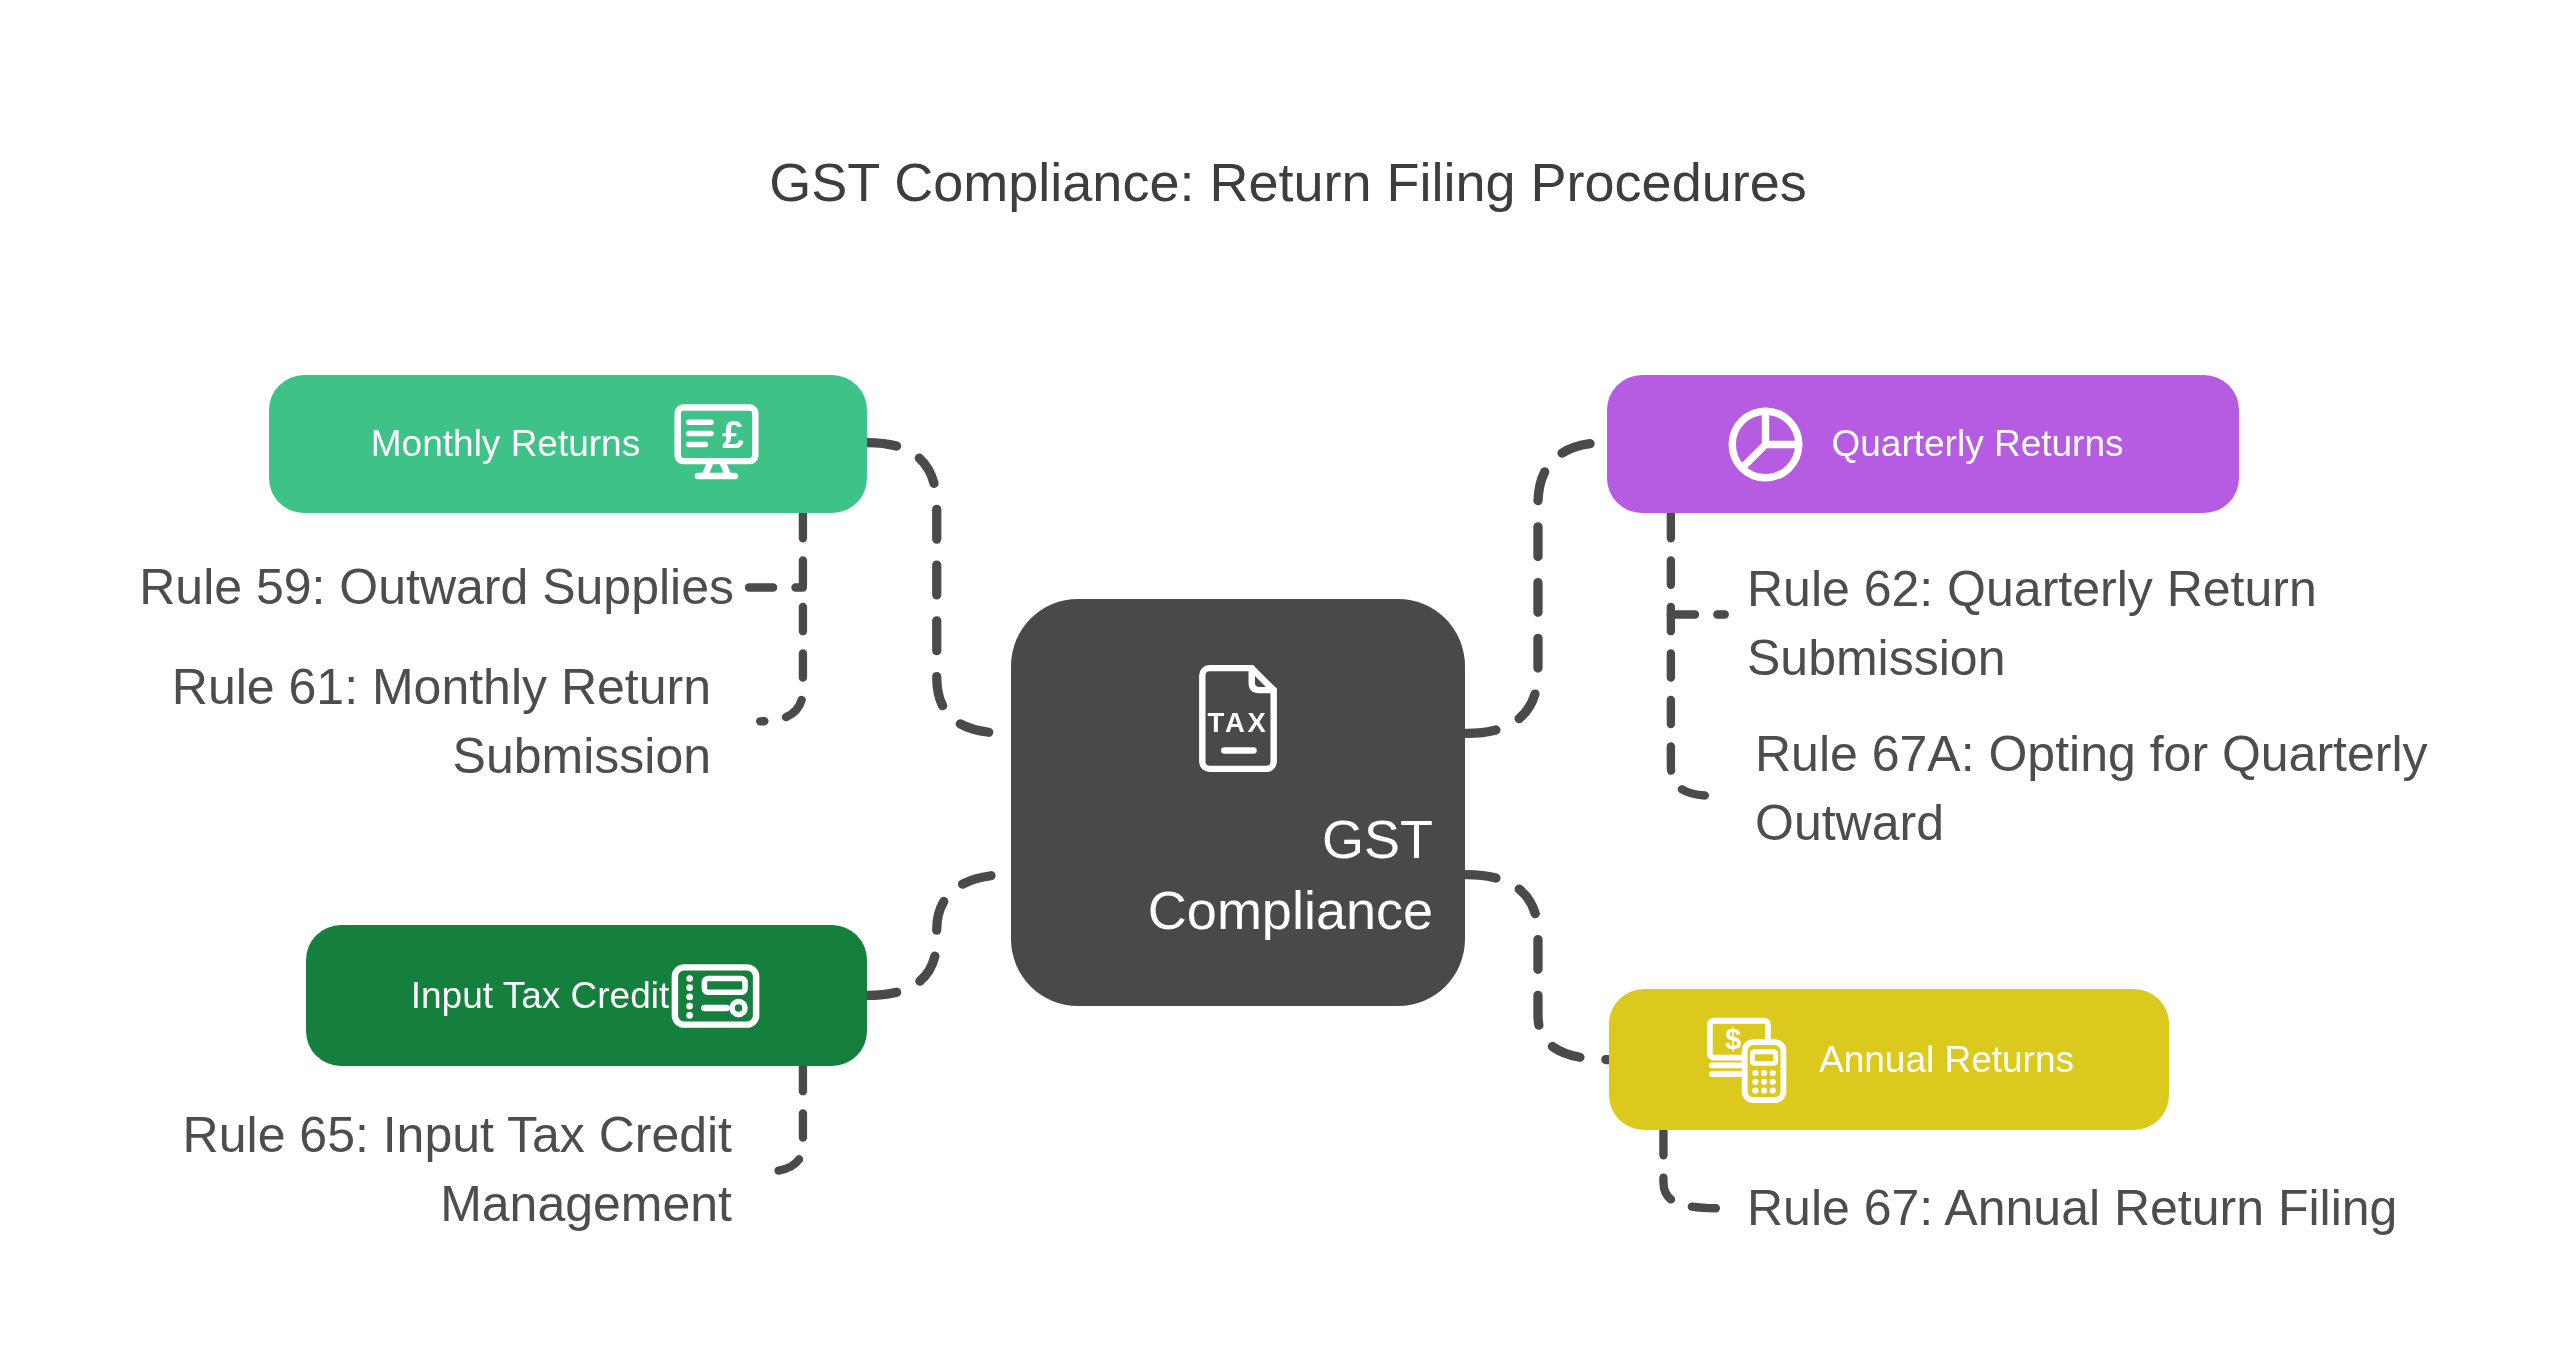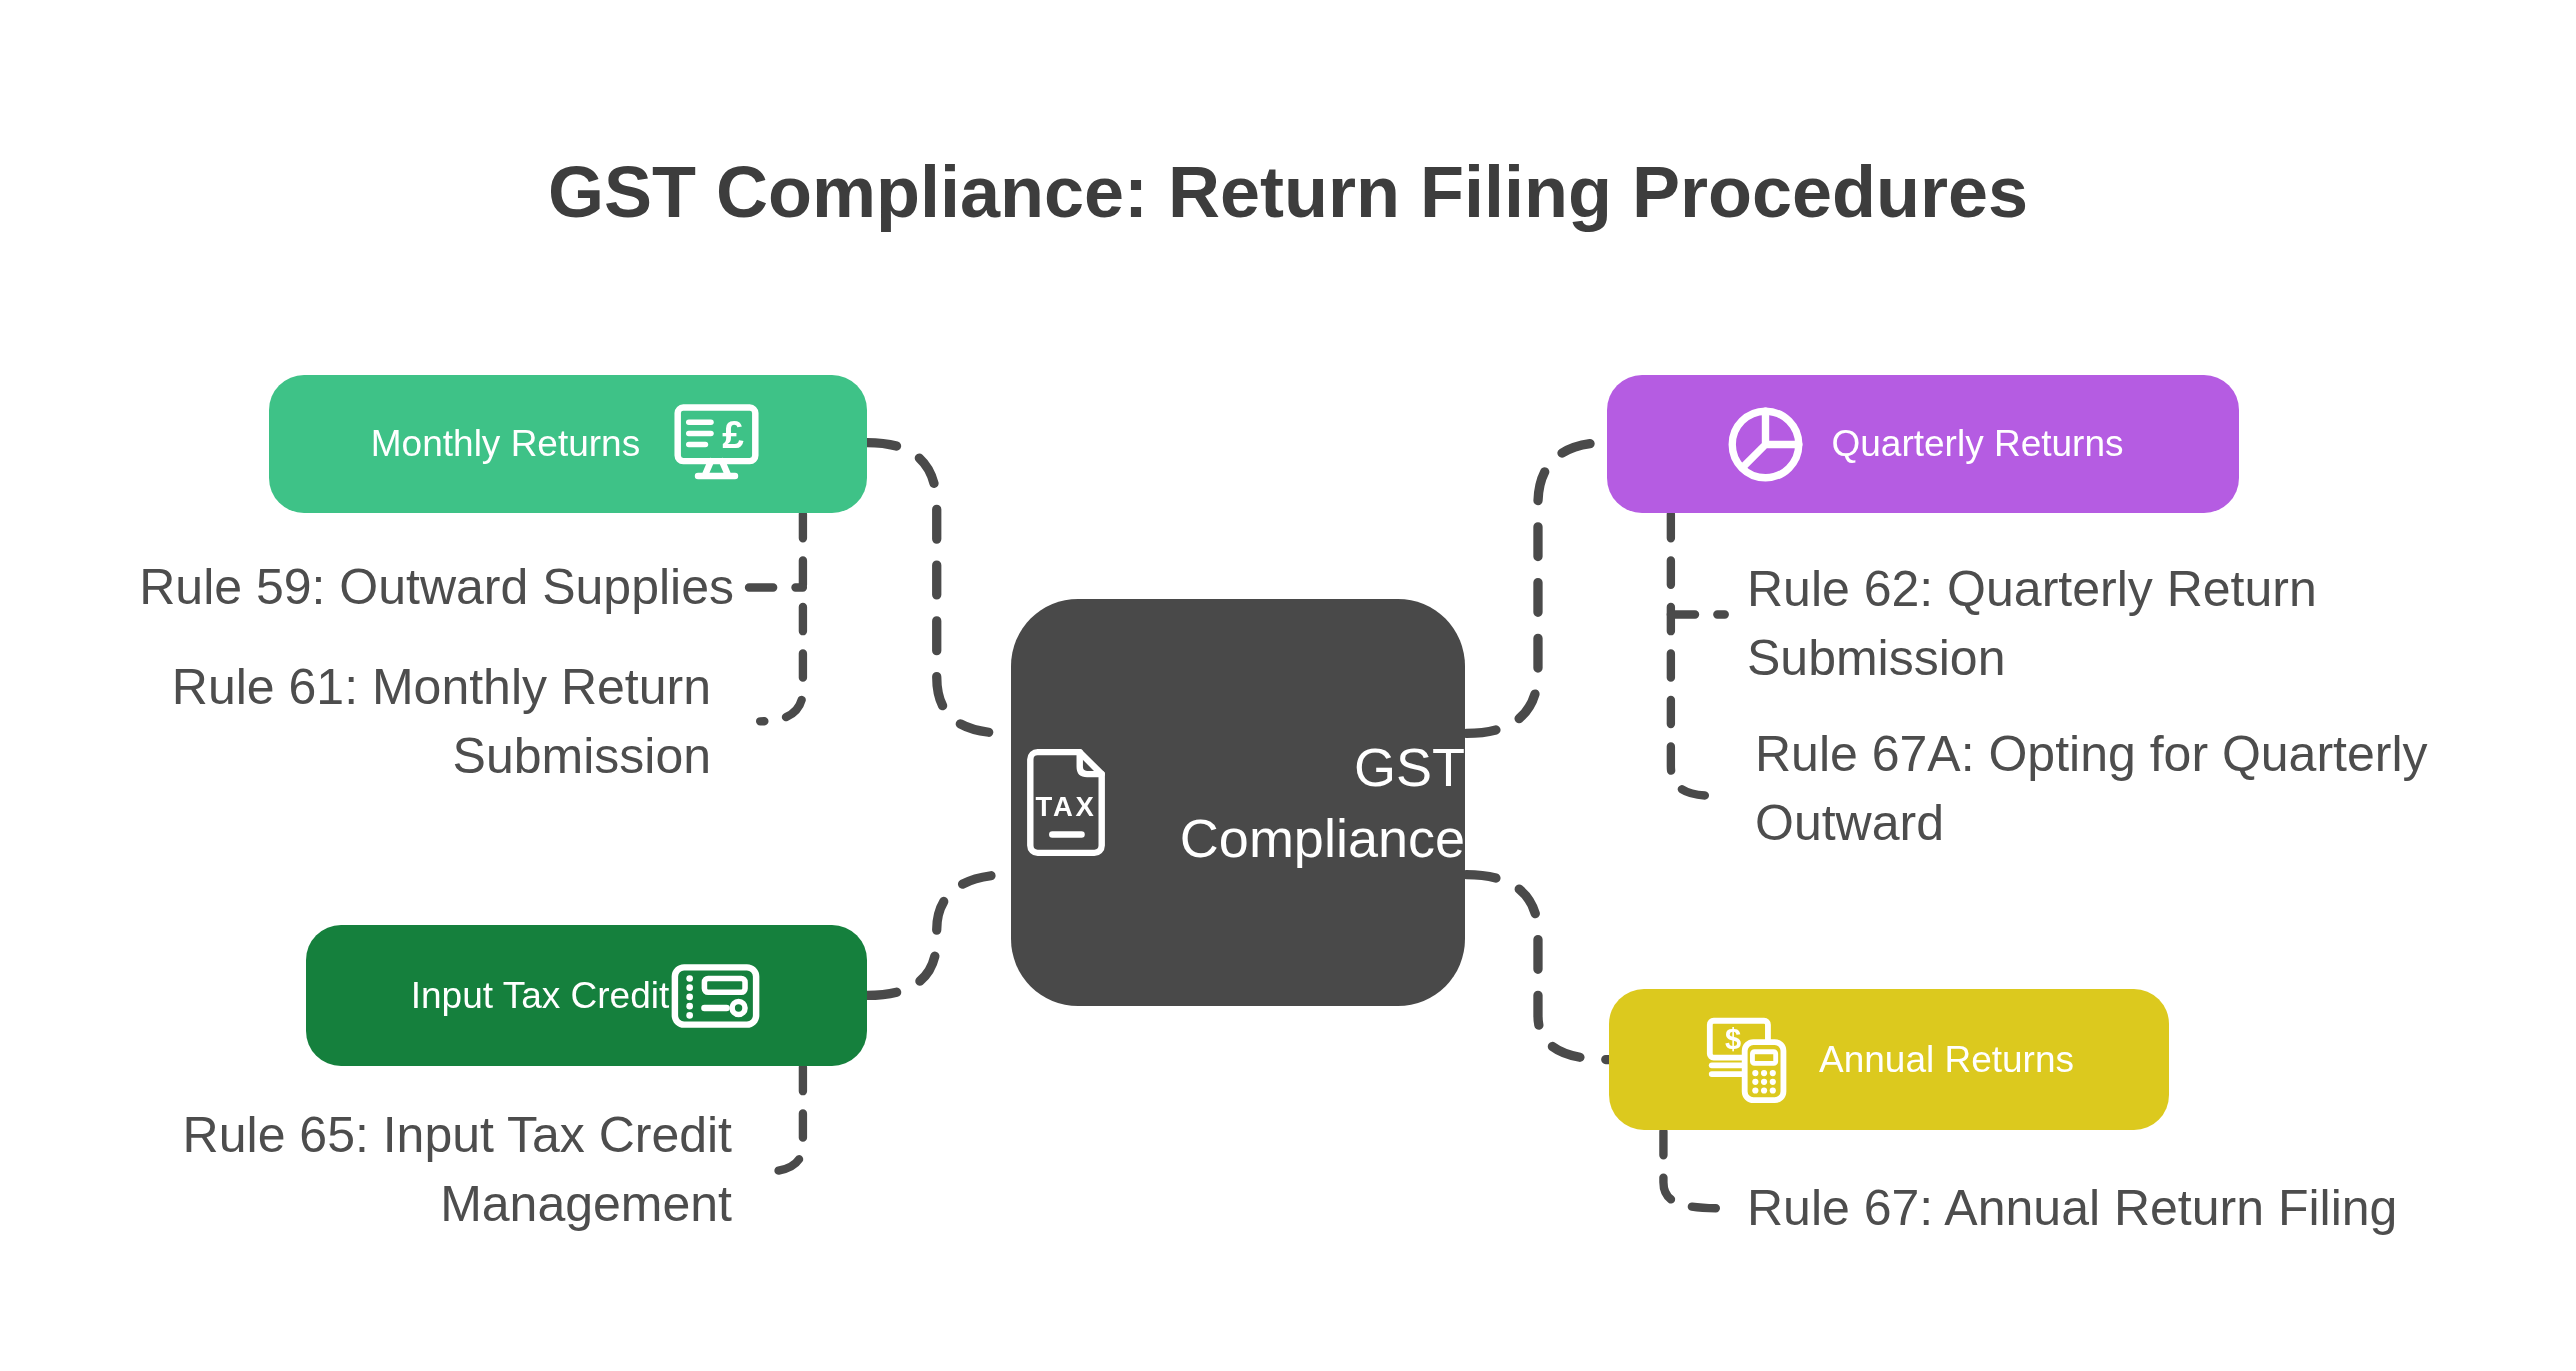--- a/index.html
+++ b/index.html
@@ -1,32 +1,32 @@
 <!DOCTYPE html>
 <html style="font-size:15px"><head>
 <meta charset="utf-8">
 <style>
   html,body{margin:0;padding:0;background:#ffffff;}
   .stage{position:relative;width:2576px;height:1372px;background:#ffffff;overflow:hidden;
          font-family:"Liberation Sans",sans-serif;}
   .title{position:absolute;left:0;top:151px;width:100%;text-align:center;
-         font-size:72px;font-weight:700;color:#3d3d3d;}
+         font-size:54px;font-weight:400;color:#3d3d3d;}
   svg.connectors{position:absolute;left:0;top:0;width:2576px;height:1372px;}
   .conn{fill:none;stroke:#4a4a4a;stroke-linecap:round;}
   .conn.main{stroke-width:10;stroke-dasharray:32 28;}
   .conn.sub{stroke-width:9;stroke-dasharray:26 24;}
   .node{position:absolute;display:flex;align-items:center;justify-content:center;
         color:#ffffff;border-radius:35px;}
   .node .label{font-size:37px;white-space:nowrap;}
   .branch-green {left:269px; top:375px; width:598px;height:138px;background:#3EC287;gap:28px;}
   .branch-purple{left:1607px;top:375px; width:632px;height:138px;background:#B55CE2;gap:24px;}
   .branch-blue  {left:306px; top:925px; width:561px;height:141px;background:#15803d;}
   .branch-yellow{left:1609px;top:989px;width:560px;height:141px;background:#DCC91E;gap:22px;}
   .center-node{left:1011px;top:599px;width:454px;height:407px;background:#494949;
-               border-radius:67px;flex-direction:row;gap:26px;}
+               border-radius:67px;flex-direction:column;gap:26px;}
   .center-node .label{font-size:54px;line-height:71px;text-align:right;white-space:normal;width:390px;}
   .icon{display:flex;align-items:center;justify-content:center;}
   .rule{position:absolute;color:#4d4d4d;font-size:50px;line-height:69px;}
   .rule.right{text-align:right;}
   .rule .ln{display:block;}
 </style>
 </head>
 <body>
 
 <div class="stage">

